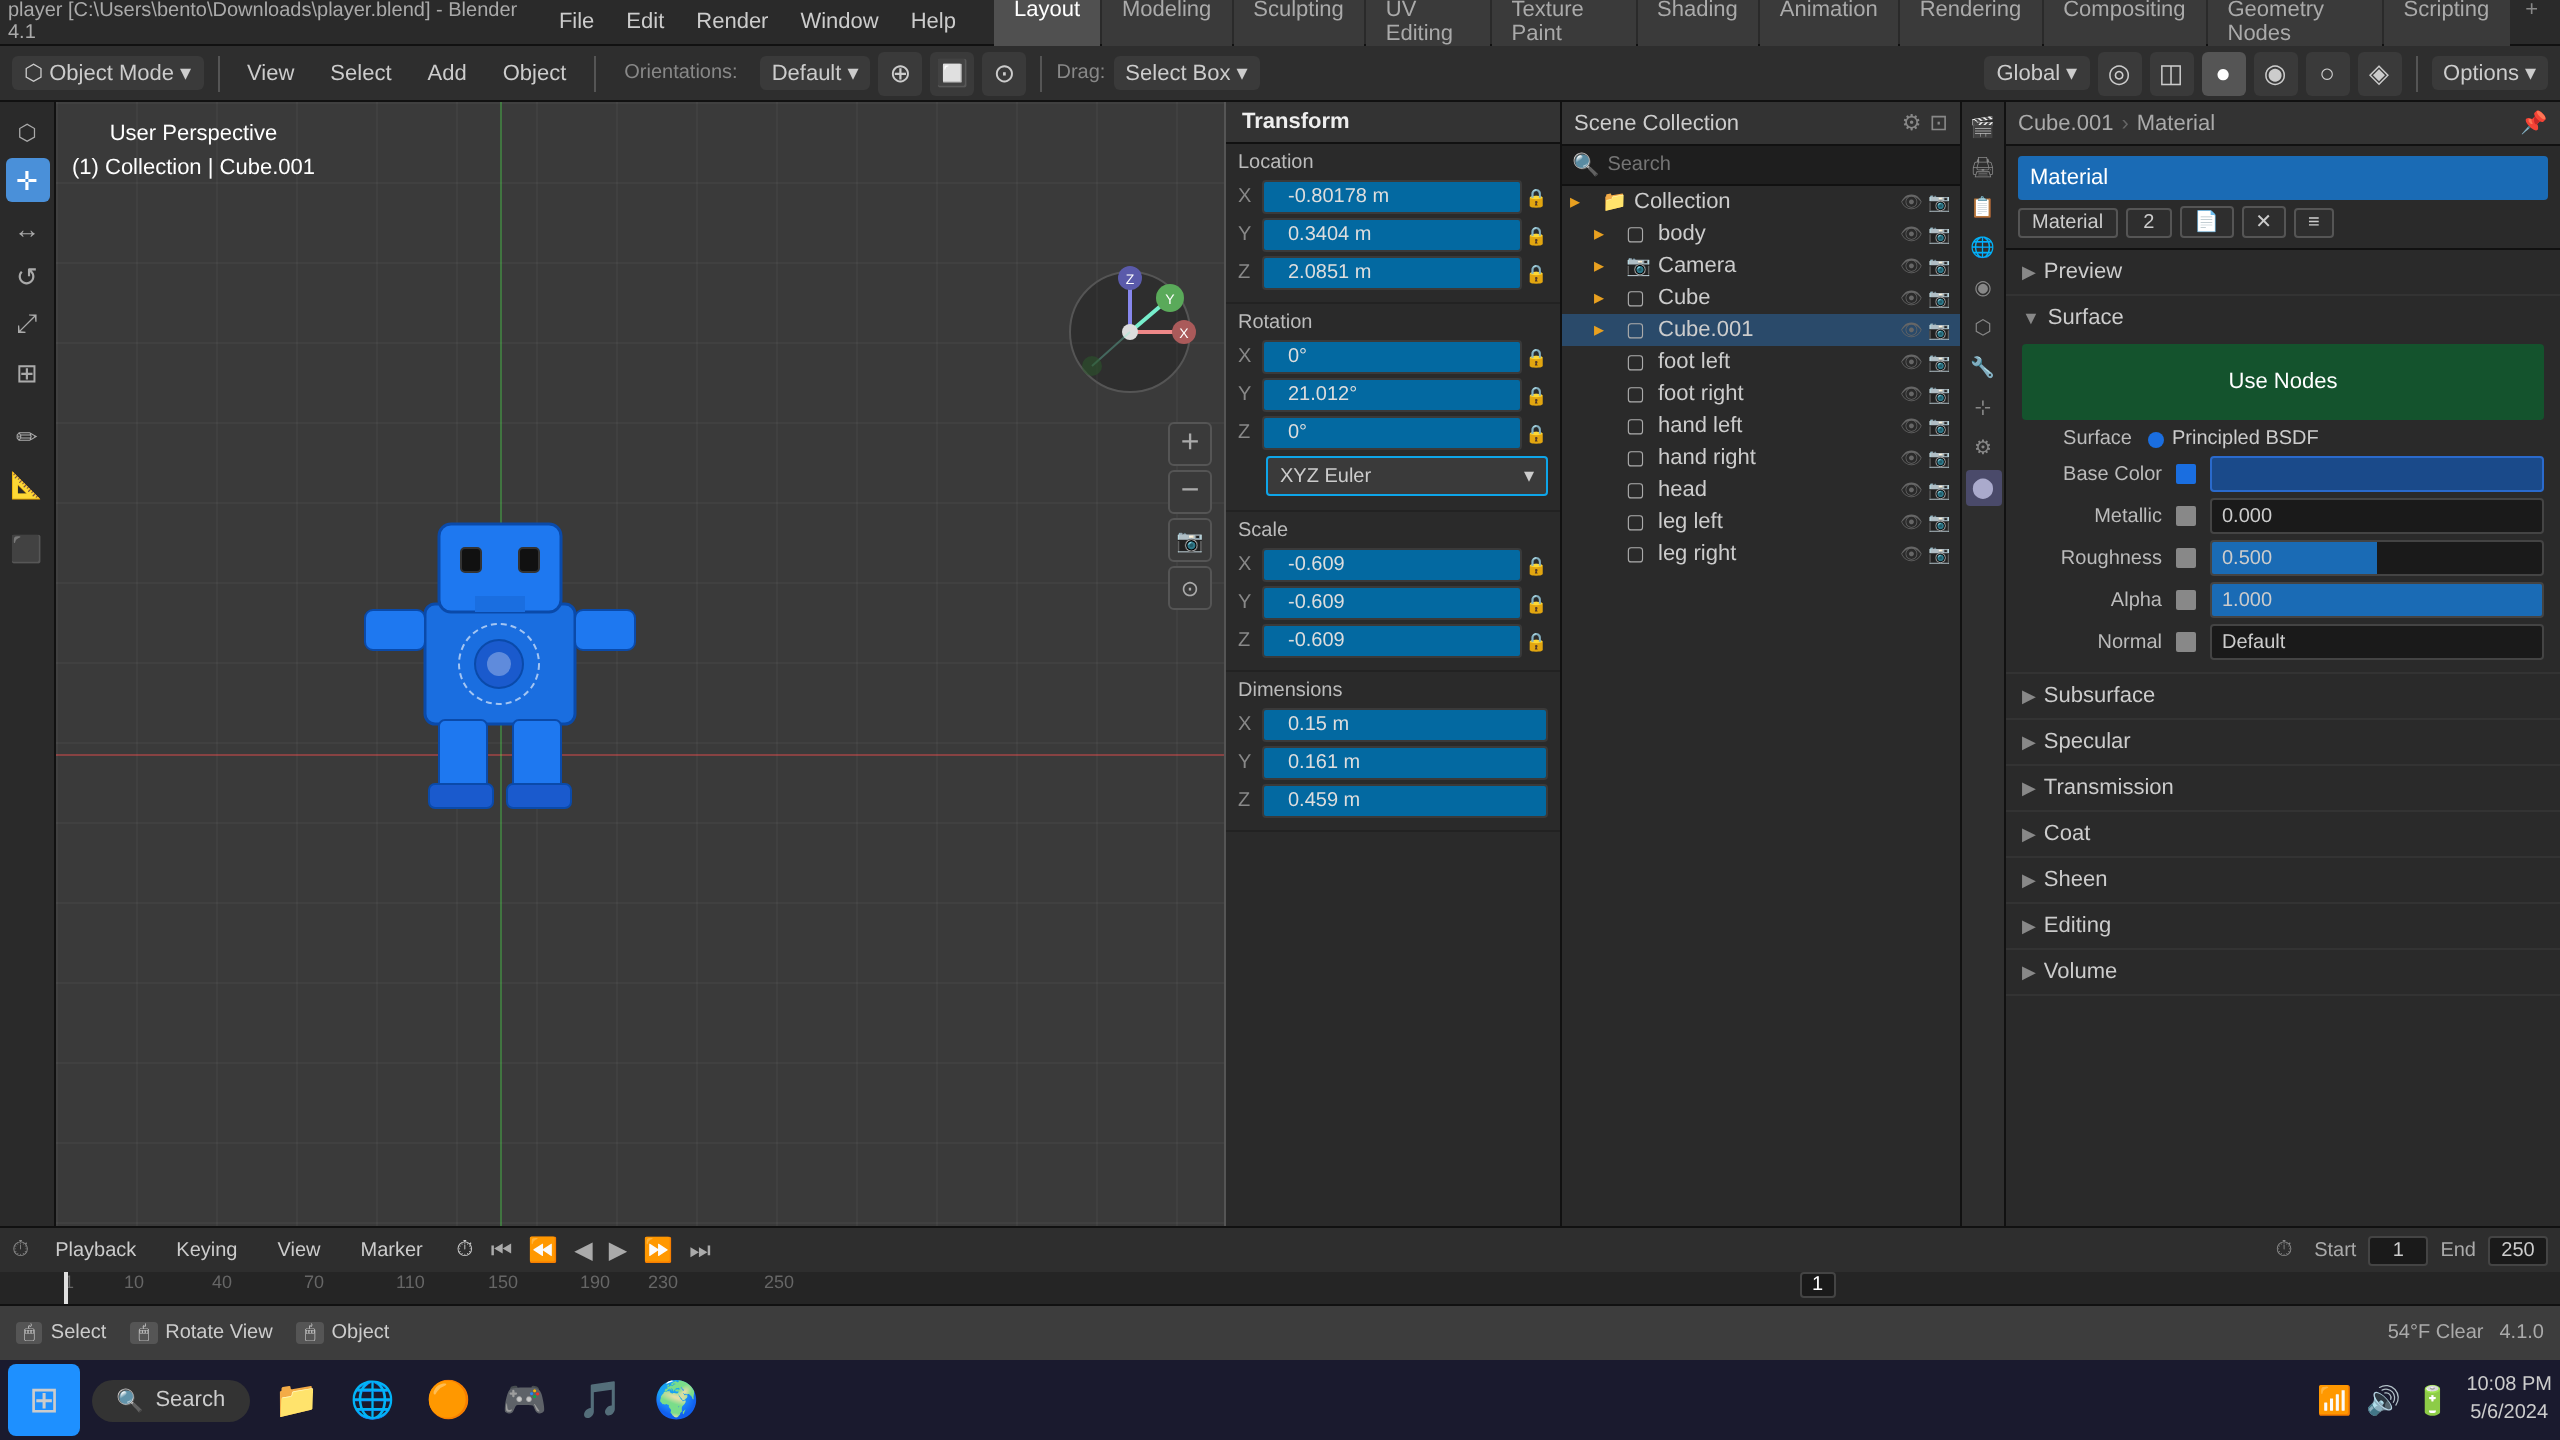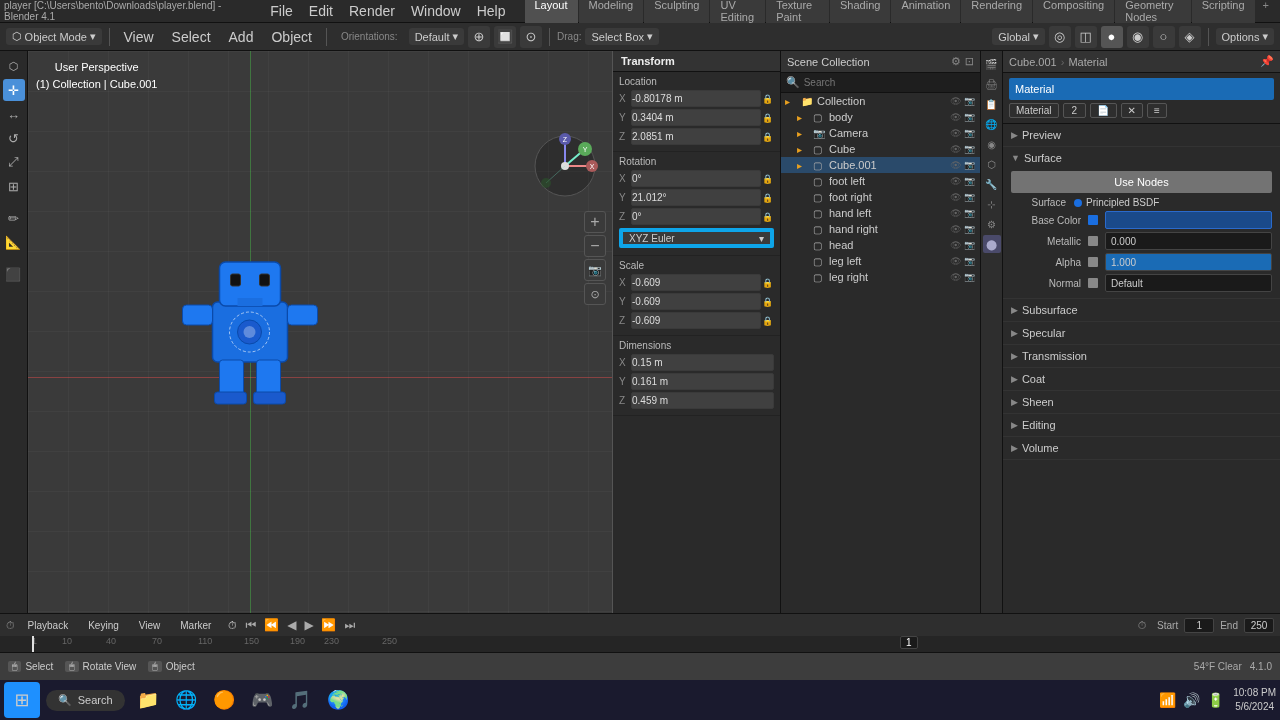--- a/index.html
+++ b/index.html
@@ -24,21 +24,21 @@
       padding: 0 4px;
       gap: 2px;
     }
     .window-title {
       font-size: 10px;
       color: #aaa;
       margin-right: 8px;
     }
     .menu-item {
       padding: 1px 7px;
-      font-size: 14px;
+      font-size: 11px;
       color: #ccc;
       cursor: pointer;
       border-radius: 3px;
     }
     .workspace-tabs {
       display: flex;
       margin-left: 10px;
       gap: 1px;
     }
     .workspace-tab {
@@ -199,30 +199,31 @@
       align-items: center;
       justify-content: center;
       cursor: pointer;
       font-size: 12px;
       color: #aaa;
       border: 1px solid #555;
     }
     .dropdown-field {
       height: 20px;
       background: #3a3a3a;
-      border: 4px solid #0ea5e9;
+      border: 1px solid #0ea5e9;
       border-radius: 2px;
       display: flex;
       align-items: center;
       justify-content: space-between;
       padding: 0 6px;
       font-size: 10px;
       color: #ccc;
       cursor: pointer;
       margin-bottom: 3px;
+      margin-left: 14px;
     }
     .sc-header {
       display: flex;
       align-items: center;
       justify-content: space-between;
       padding: 4px 6px;
       background: #333;
       border-bottom: 1px solid #111;
     }
     .sc-search {
@@ -291,24 +292,24 @@
       border: 1px solid #444;
       border-radius: 2px;
       display: flex;
       align-items: center;
       padding: 0 5px;
       font-size: 10px;
       color: #ccc;
     }
     .mat-field.blue-bg { background: #1a4a8a; border-color: #2a6acc; }
     .use-nodes-btn {
-      background: #737373;
+      background: #14532d;
       color: #fff;
       border-radius: 2px;
-      height: 22px;
+      height: 38px;
       display: flex;
       align-items: center;
       justify-content: center;
       font-size: 11px;
       margin: 4px 0;
       cursor: pointer;
     }
     .surface-row {
       display: flex;
       align-items: center;
@@ -542,27 +543,27 @@
     .tc-section { padding: 4px 6px; border-bottom: 1px solid #222; }
     .tc-row {
       display: flex;
       align-items: center;
       margin-bottom: 2px;
       gap: 2px;
     }
     .tc-lbl { width: 10px; font-size: 10px; color: #888; }
     .tc-val {
       flex: 1;
-      background: #404040;
+      background: #0369a1;
       border: 1px solid #3a3a3a;
       border-radius: 2px;
       height: 17px;
       display: flex;
       align-items: center;
-      padding: 0 0;
+      padding: 0 12px;
       font-size: 10px;
       color: #ddd;
       cursor: text;
     }
     .tc-lock { color: #555; font-size: 9px; cursor: pointer; }
 
     
     .n-panel {
       width: 168px;
       background: #2a2a2a;
@@ -969,20 +970,25 @@
             <div style="width:10px;height:10px;background:#1a6ee0;border-radius:1px;margin:0 3px"></div>
             <div class="mat-field blue-bg" style="flex:1"></div>
           </div>
 
           <div class="mat-row">
             <span class="mat-label">Metallic</span>
             <div style="width:10px;height:10px;background:#888;border-radius:1px;margin:0 3px"></div>
             <div class="mat-field" style="flex:1">0.000</div>
           </div>
 
+          <div class="mat-row">
+            <span class="mat-label">Roughness</span>
+            <div style="width:10px;height:10px;background:#888;border-radius:1px;margin:0 3px"></div>
+            <div class="mat-field" style="flex:1;background:linear-gradient(to right,#1a6bb5 50%,#1a1a1a 50%)">0.500</div>
+          </div>
 
 
           <div class="mat-row">
             <span class="mat-label">Alpha</span>
             <div style="width:10px;height:10px;background:#888;border-radius:1px;margin:0 3px"></div>
             <div class="mat-field" style="flex:1;background:linear-gradient(to right,#1a6bb5 100%,#1a1a1a 100%)">1.000</div>
           </div>
 
           <div class="mat-row">
             <span class="mat-label">Normal</span>

